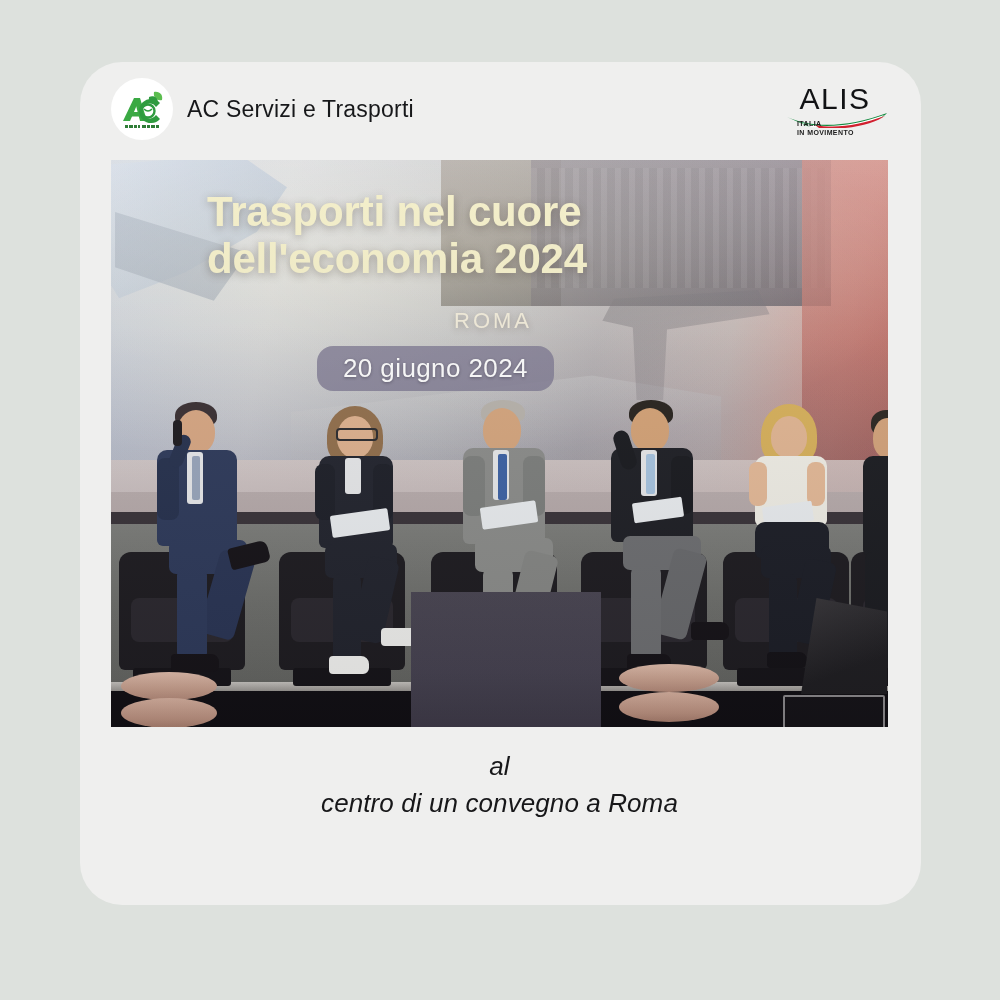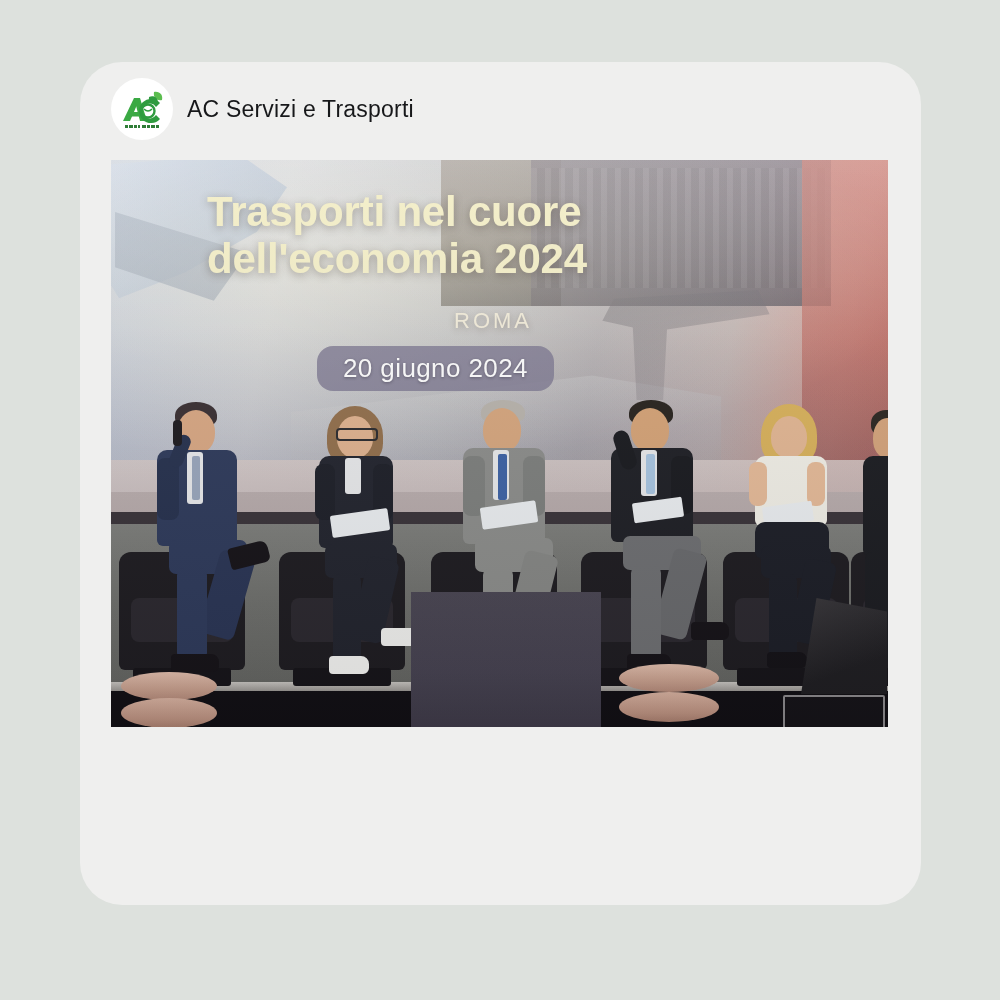--- a/index.html
+++ b/index.html
@@ -254,20 +254,32 @@
               <rect x="29" y="45" width="4" height="3"></rect>
                 <rect x="34" y="45" width="3" height="3"></rect>
               <rect x="38" y="45" width="4" height="3"></rect>
                 <rect x="43" y="45" width="3" height="3"></rect>
             </g>
           </svg>
         </div>
         <div class="brand-name">AC Servizi e Trasporti</div>
       </div>
 
+      <div class="alis">
+        <div class="alis-word">ALIS</div>
+        <svg class="alis-swoosh" viewBox="0 0 104 16" aria-hidden="true">
+          <path d="M2 5 C26 16 62 16 102 1 C96 9 60 20 22 14 Z" fill="#138a3f"></path>
+          <path d="M14 10 C36 17 66 15 99 3 C94 9 62 19 26 15 Z" fill="#ffffff"></path>
+          <path d="M30 13 C52 17 74 13 100 4 C90 11 64 19 34 16 Z" fill="#d1202f"></path>
+        </svg>
+        <div class="alis-sub">
+          <div>ITALIA</div>
+          <div>IN MOVIMENTO</div>
+        </div>
+      </div>
     </div>
 
     <div class="photo">
 
       <div class="screen">
         <div class="plane"></div>
         <div class="plane2"></div>
         <div class="loco"></div>
         <div class="train"></div>
         <div class="train-bands"></div>
@@ -405,16 +417,18 @@
       </div>
       <div class="stool" style="left:508px;top:504px;width:100px;height:60px;">
         <div class="stool-top"></div>
           <div class="stool-mid" style="top:28px;"></div>
       </div>
 
       <div class="photo-grain"></div>
     </div>
 
     <div class="caption">
+      <div>al</div>
+      <div>centro di un convegno a Roma</div>
     </div>
 
   </div>
 </div>
 
 </body></html>

